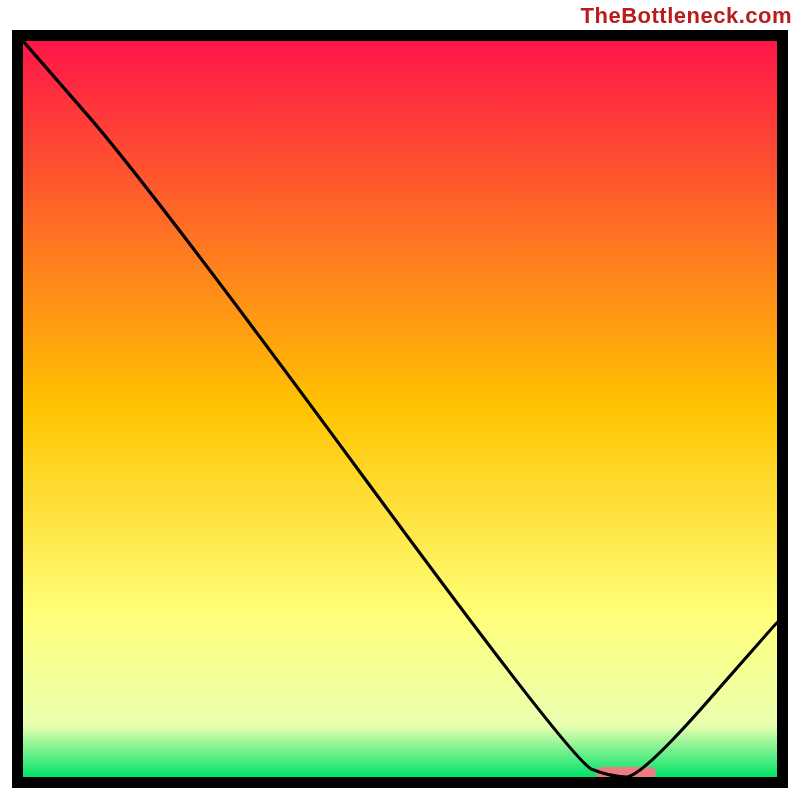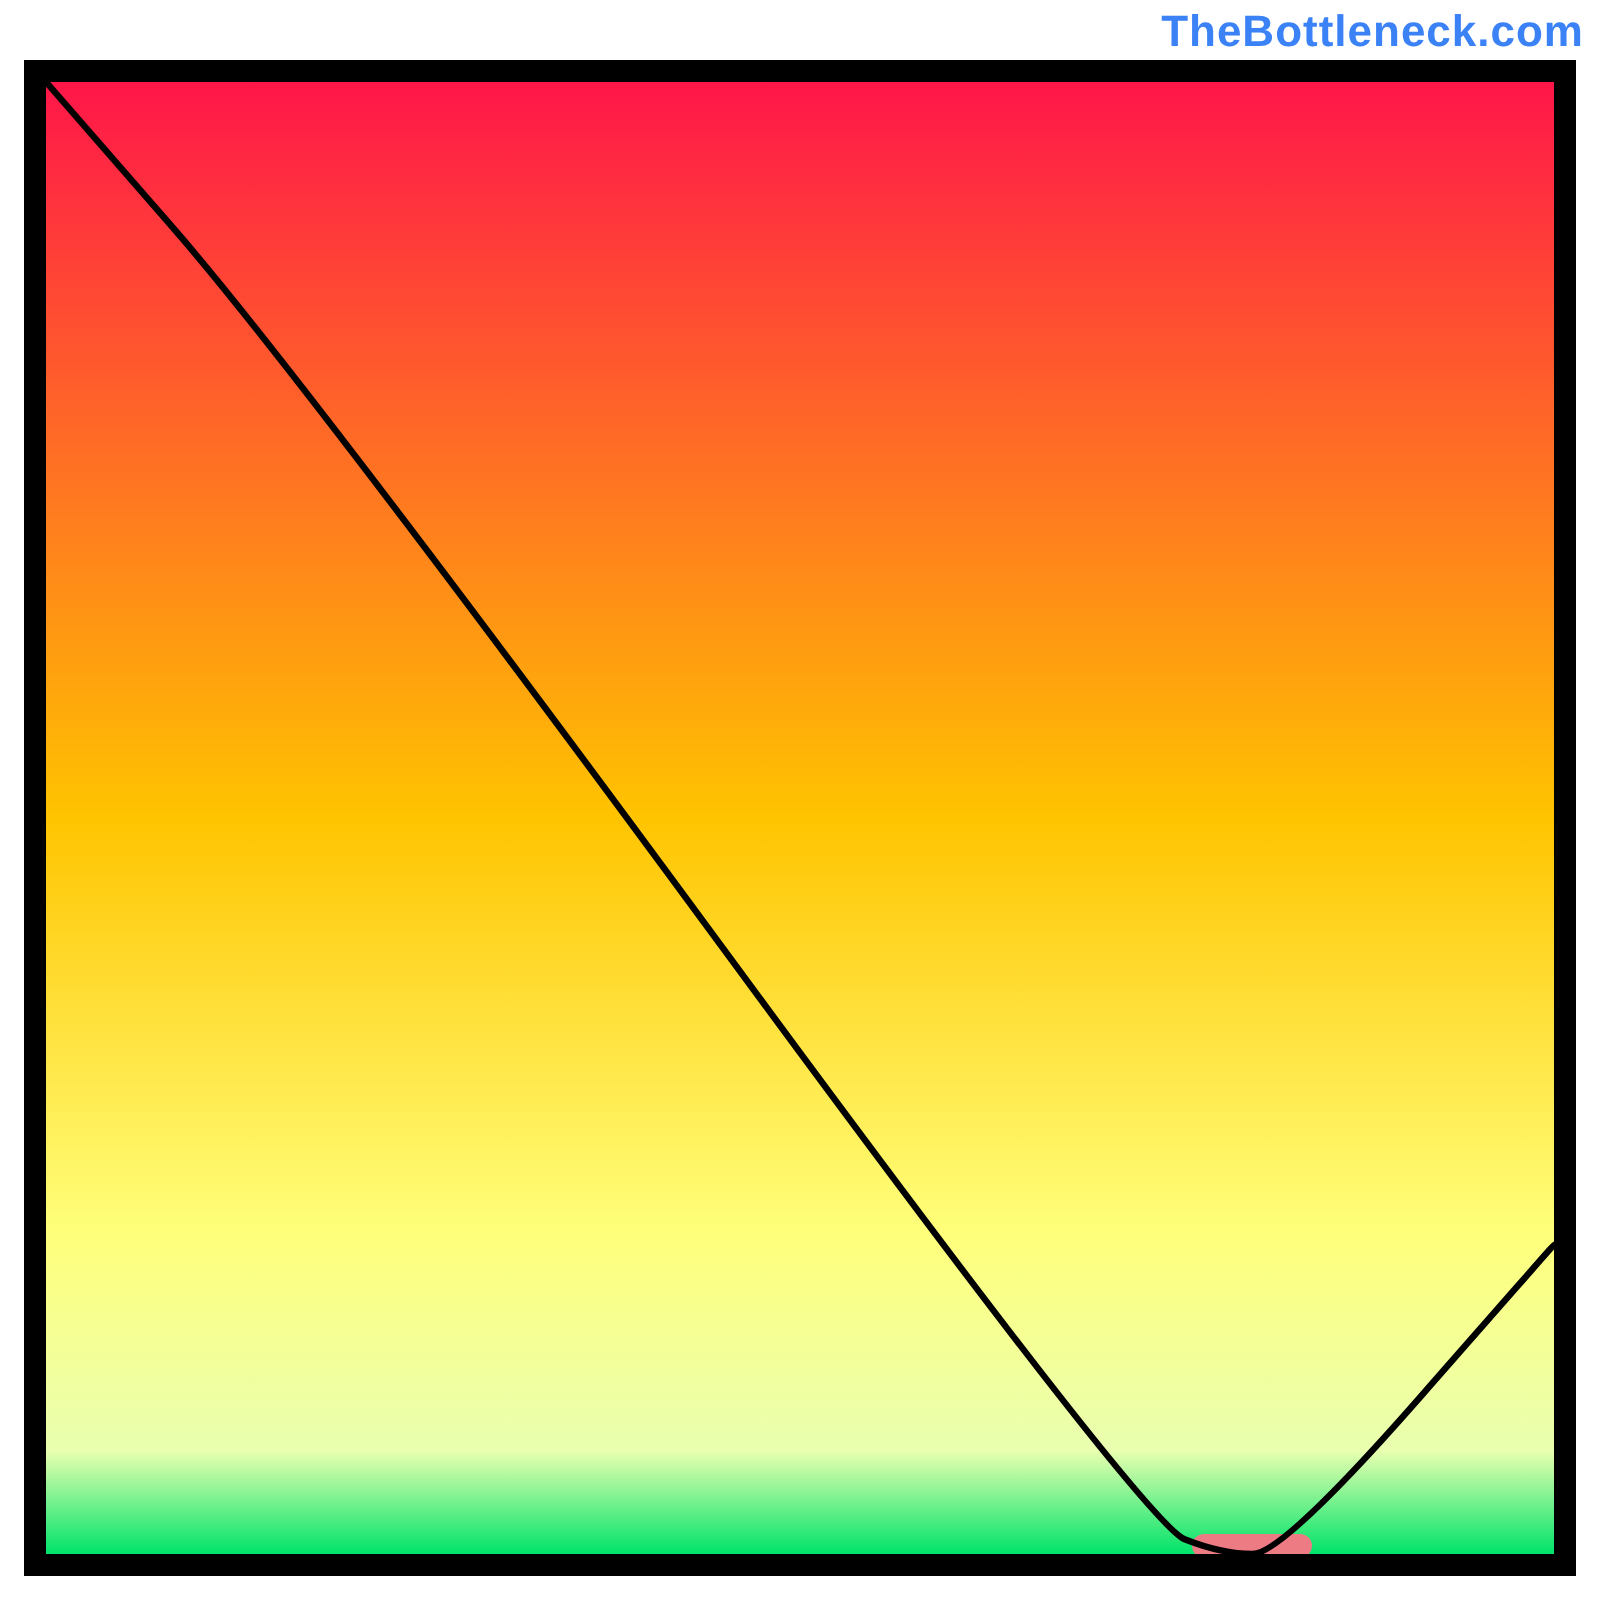--- a/index.html
+++ b/index.html
@@ -15,21 +15,21 @@
     position: relative;
     width: 800px;
     height: 800px;
   }
   .watermark {
     position: absolute;
     top: 3px;
     right: 8px;
     font-size: 22px;
     font-weight: bold;
-    color: #3b82f6;
+    color: #b91c1c;
     letter-spacing: 0.5px;
   }
   .frame {
     position: absolute;
     left: 12px;
     top: 30px;
     width: 776px;
     height: 758px;
     border: 11px solid #000;
     box-sizing: border-box;

